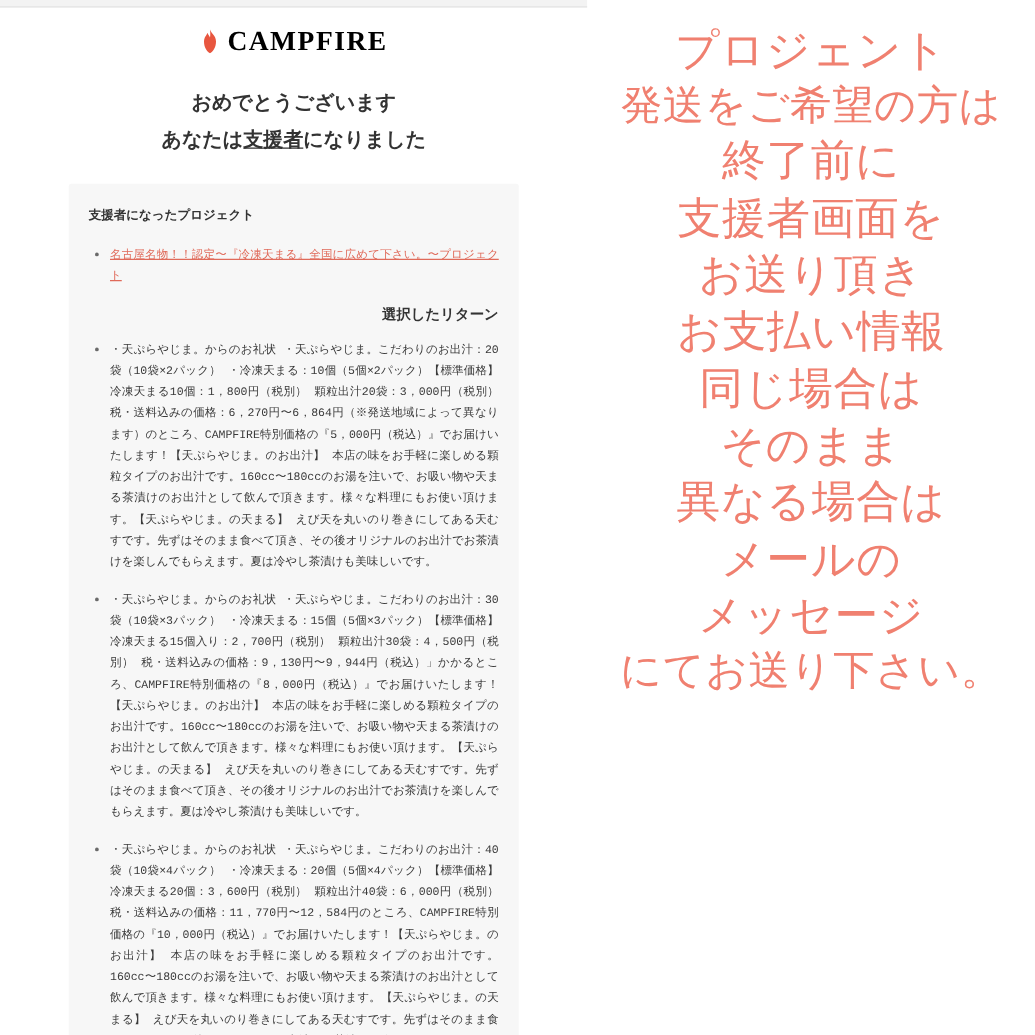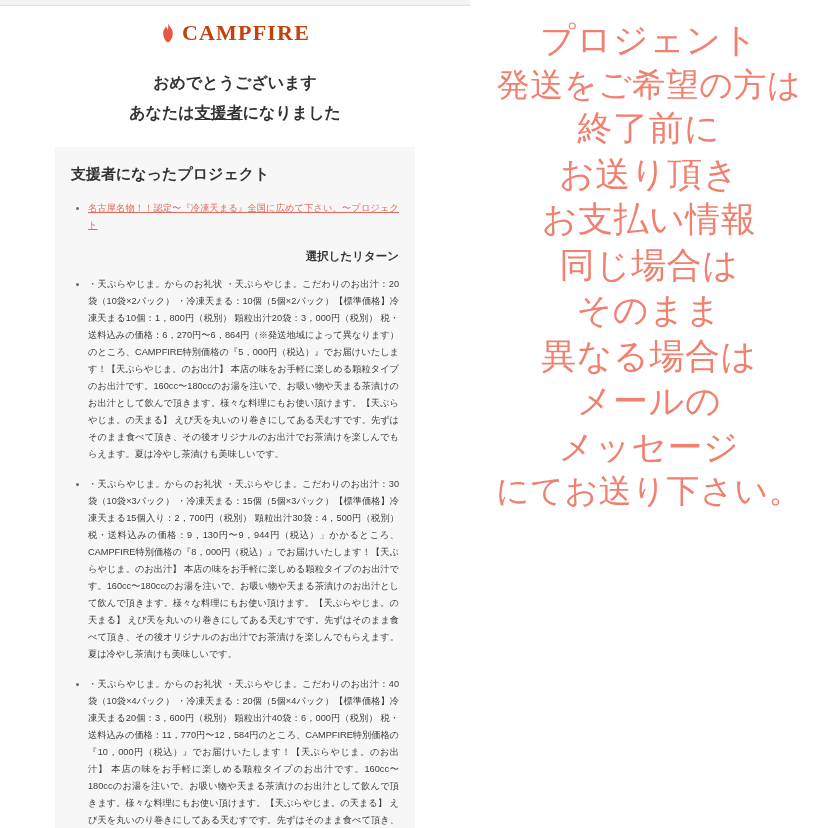--- a/index.html
+++ b/index.html
@@ -46,21 +46,21 @@
   .flame {
     width: 16px;
     height: 20px;
     position: relative;
   }
   .brand-name {
     font-family: "Liberation Serif", serif;
     font-weight: bold;
     font-size: 22px;
     letter-spacing: 1.2px;
-    color: #c2410c;
+    color: #000000;
   }
 
   .headline {
     text-align: center;
     margin-top: 22px;
     color: #333333;
     font-size: 16px;
     font-weight: bold;
     line-height: 1.9;
   }
@@ -68,28 +68,29 @@
 
   .card {
     margin: 18px 55px 0 55px;
     background: #f7f7f7;
     border-radius: 2px;
     padding: 18px 16px 10px 16px;
     height: 700px;
   }
   .card h3 {
     margin: 0 0 16px 0;
-    font-size: 15px;
+    font-size: 10px;
     color: #333;
     font-weight: bold;
   }
 
   ul.bullets {
     margin: 0 0 4px 0;
     padding-left: 17px;
+    font-family: Liberation Mono, monospace;
   }
   ul.bullets li {
     font-size: 9.2px;
     line-height: 1.85;
     color: #3a3a3a;
     margin-bottom: 13px;
     text-align: justify;
   }
   ul.bullets li::marker { color: #6a6a6a; }
   .link {
@@ -173,20 +174,21 @@
         <li>・天ぷらやじま。からのお礼状 ・天ぷらやじま。こだわりのお出汁：40袋（10袋×4パック） ・冷凍天まる：20個（5個×4パック）【標準価格】冷凍天まる20個：3，600円（税別） 顆粒出汁40袋：6，000円（税別） 税・送料込みの価格：11，770円〜12，584円のところ、CAMPFIRE特別価格の『10，000円（税込）』でお届けいたします！【天ぷらやじま。のお出汁】 本店の味をお手軽に楽しめる顆粒タイプのお出汁です。160cc〜180ccのお湯を注いで、お吸い物や天まる茶漬けのお出汁として飲んで頂きます。様々な料理にもお使い頂けます。【天ぷらやじま。の天まる】 えび天を丸いのり巻きにしてある天むすです。先ずはそのまま食べて頂き、その後オリジナルのお出汁でお茶漬けを楽しんでもらえます。夏は冷やし茶漬けも美味しいです。</li>
       </ul>
 
     </div>
   </div>
 
   <div class="overlay">
     <div class="line">プロジェント</div>
     <div class="line sm">発送をご希望の方は</div>
     <div class="line">終了前に</div>
+    <div class="line">支援者画面を</div>
     <div class="line">お送り頂き</div>
     <div class="line">お支払い情報</div>
     <div class="line">同じ場合は</div>
     <div class="line">そのまま</div>
     <div class="line">異なる場合は</div>
     <div class="line">メールの</div>
     <div class="line">メッセージ</div>
     <div class="line sm">にてお送り下さい。</div>
   </div>
 

